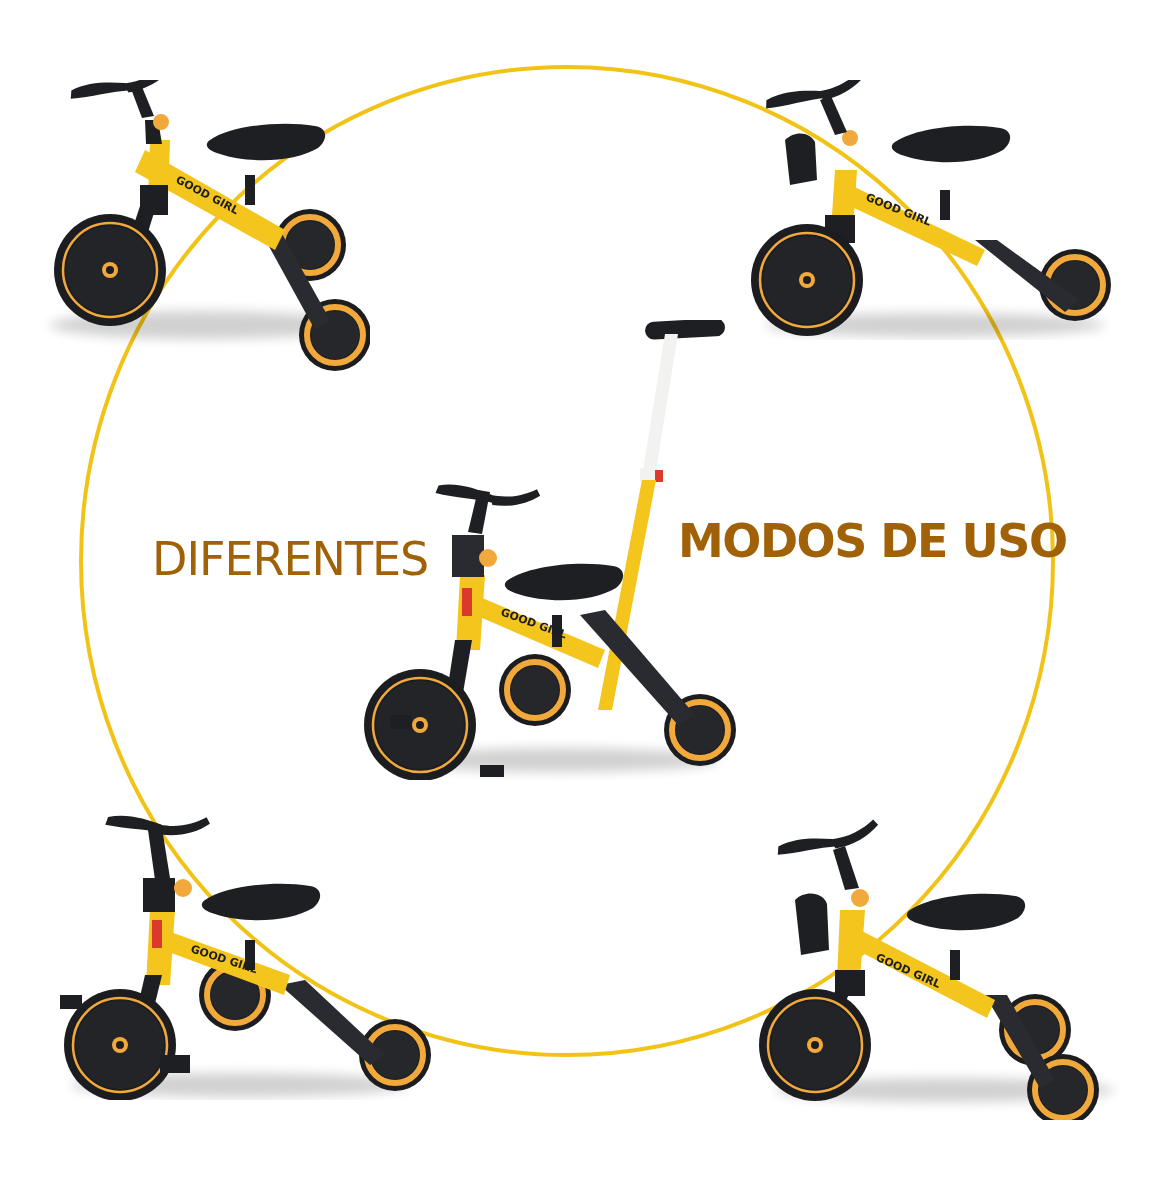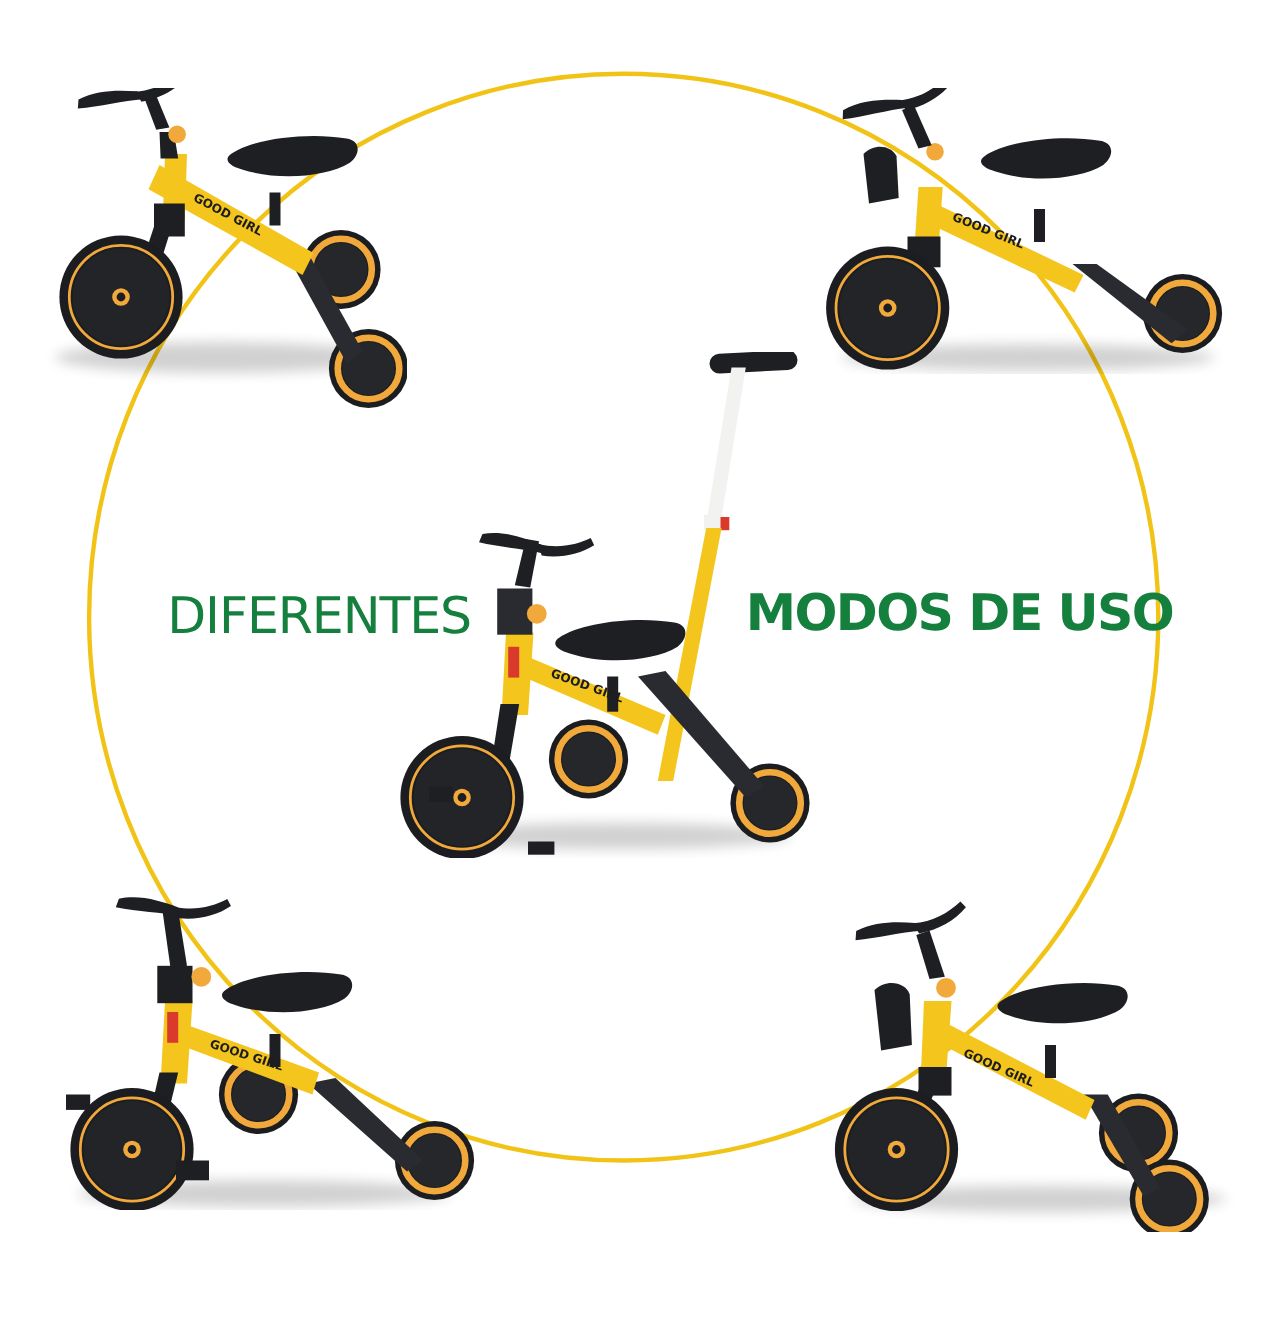--- a/index.html
+++ b/index.html
@@ -1,21 +1,21 @@
 <!DOCTYPE html>
 <html><head>
   <meta charset="utf-8">
   <style>
     html, body { margin: 0; padding: 0; background: #ffffff; }
     body { width: 1163px; height: 1200px; position: relative; overflow: hidden; font-family: "Liberation Sans", sans-serif; }
     .canvas { position: absolute; inset: 0; }
     .ring { position: absolute; left: 0; top: 0; width: 1163px; height: 1200px; }
-    .headline { position: absolute; color: #15803d; white-space: nowrap; line-height: 1; letter-spacing: -1px; }
+    .headline { position: absolute; color: #a16207; white-space: nowrap; line-height: 1; letter-spacing: -1px; }
     .headline.left { left: 152px; top: 536px; font-size: 46px; font-weight: 400; font-family: "DejaVu Sans", sans-serif; }
-    .headline.right { left: 678px; top: 534px; font-size: 46px; font-weight: 700; font-family: "DejaVu Sans", sans-serif; letter-spacing: -1.5px; }
+    .headline.right { left: 678px; top: 518px; font-size: 46px; font-weight: 700; font-family: "DejaVu Sans", sans-serif; letter-spacing: -1.5px; }
     .trike { position: absolute; }
     .shadow { filter: blur(6px); opacity: .18; }
   </style>
 </head>
 <body>
 
 <div class="canvas">
 
   <svg class="ring" viewBox="0 0 1163 1200">
     <ellipse cx="567" cy="561" rx="486" ry="494" fill="none" stroke="#F2C317" stroke-width="4"></ellipse>

